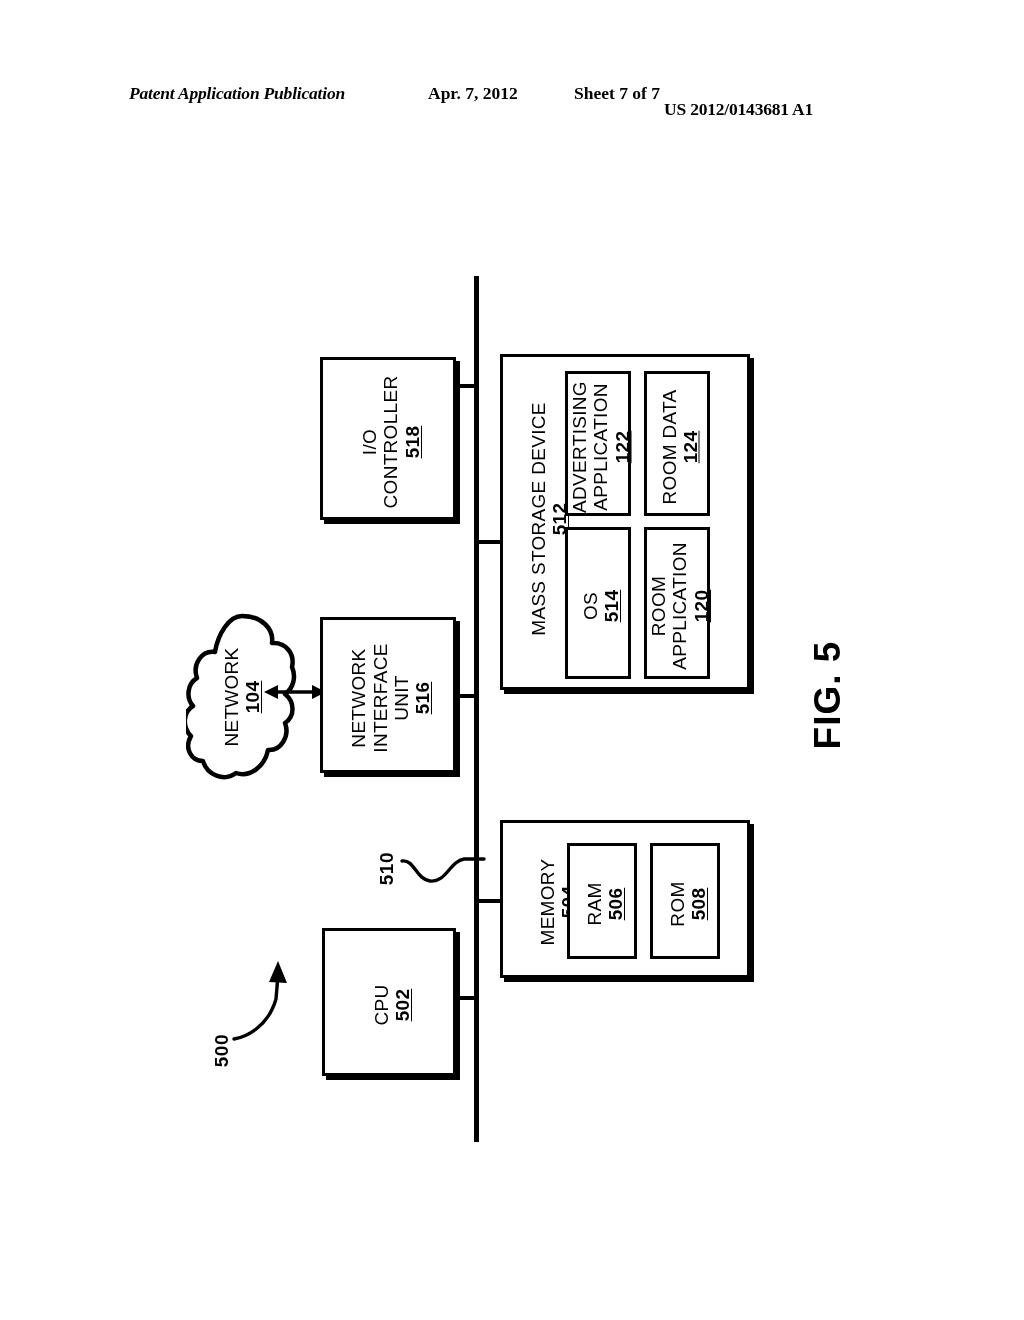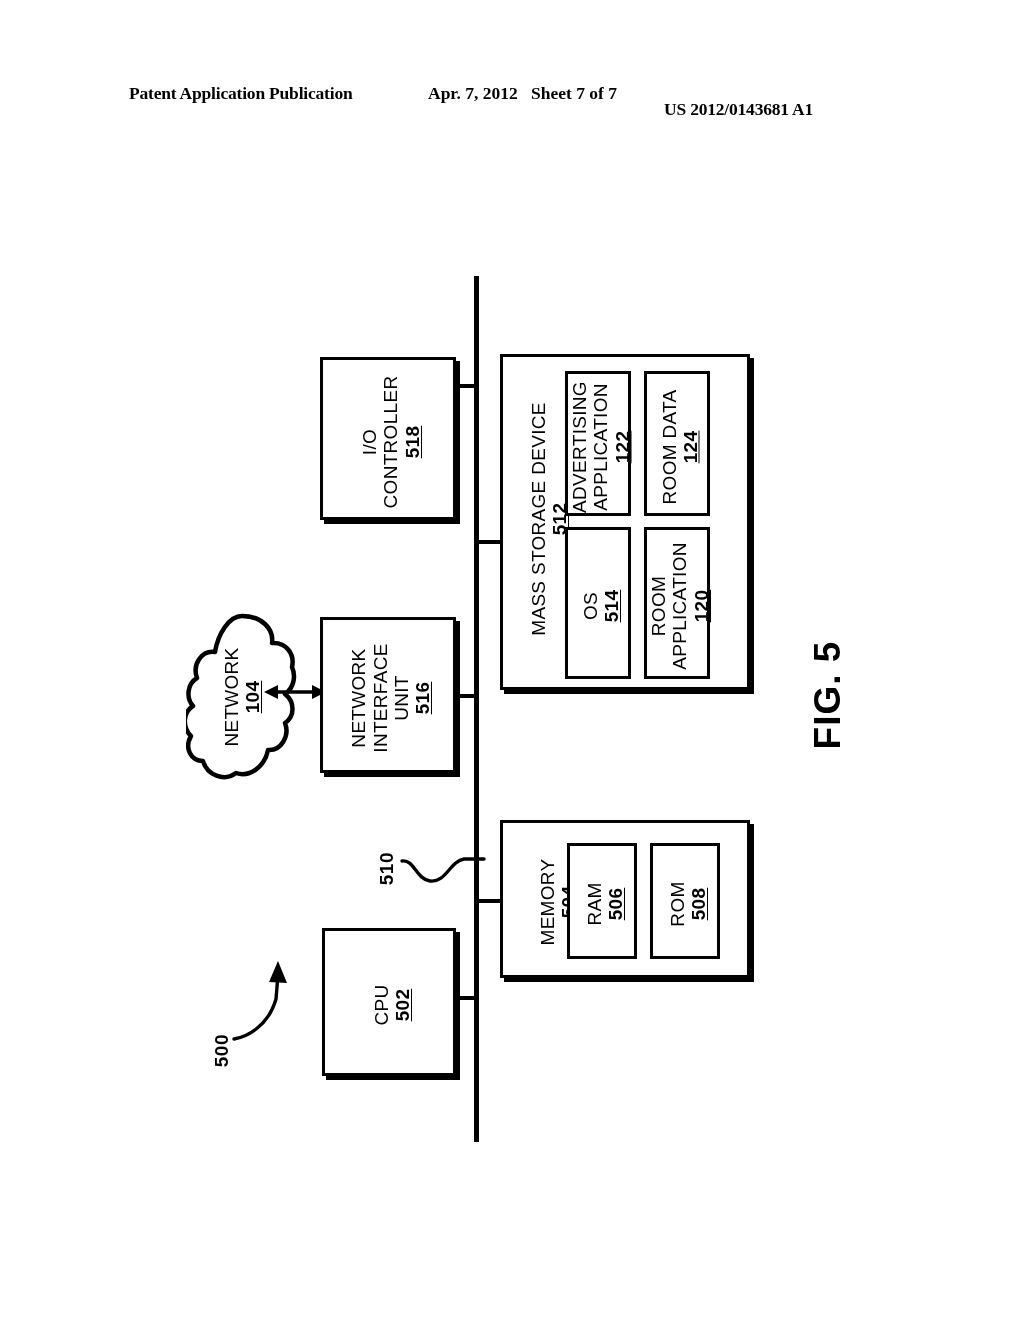--- a/index.html
+++ b/index.html
@@ -21,23 +21,23 @@
     position: absolute;
     top: 83px;
     left: 0;
     width: 1024px;
     height: 30px;
     font-family: "Liberation Serif", serif;
     font-weight: bold;
     font-size: 17.5px;
     white-space: nowrap;
   }
-  #page-header .hdr-pub   { position: absolute; left: 129px; top: 0; letter-spacing: -0.2px; }
+  #page-header .hdr-pub   { position: absolute; left: 129px; top: 0; letter-spacing: -0.2px; font-style: italic; }
   #page-header .hdr-date  { position: absolute; left: 428px; top: 0; }
-  #page-header .hdr-sheet { position: absolute; left: 531px; top: 0; }
+  #page-header .hdr-sheet { position: absolute; left: 574px; top: 0; }
   #page-header .hdr-num   { position: absolute; left: 664px; top: 0; letter-spacing: -0.2px; margin-top: 16px; }
 
   
   #diagram {
     position: absolute;
     left: 0;
     top: 0;
     width: 1024px;
     height: 1320px;
   }

